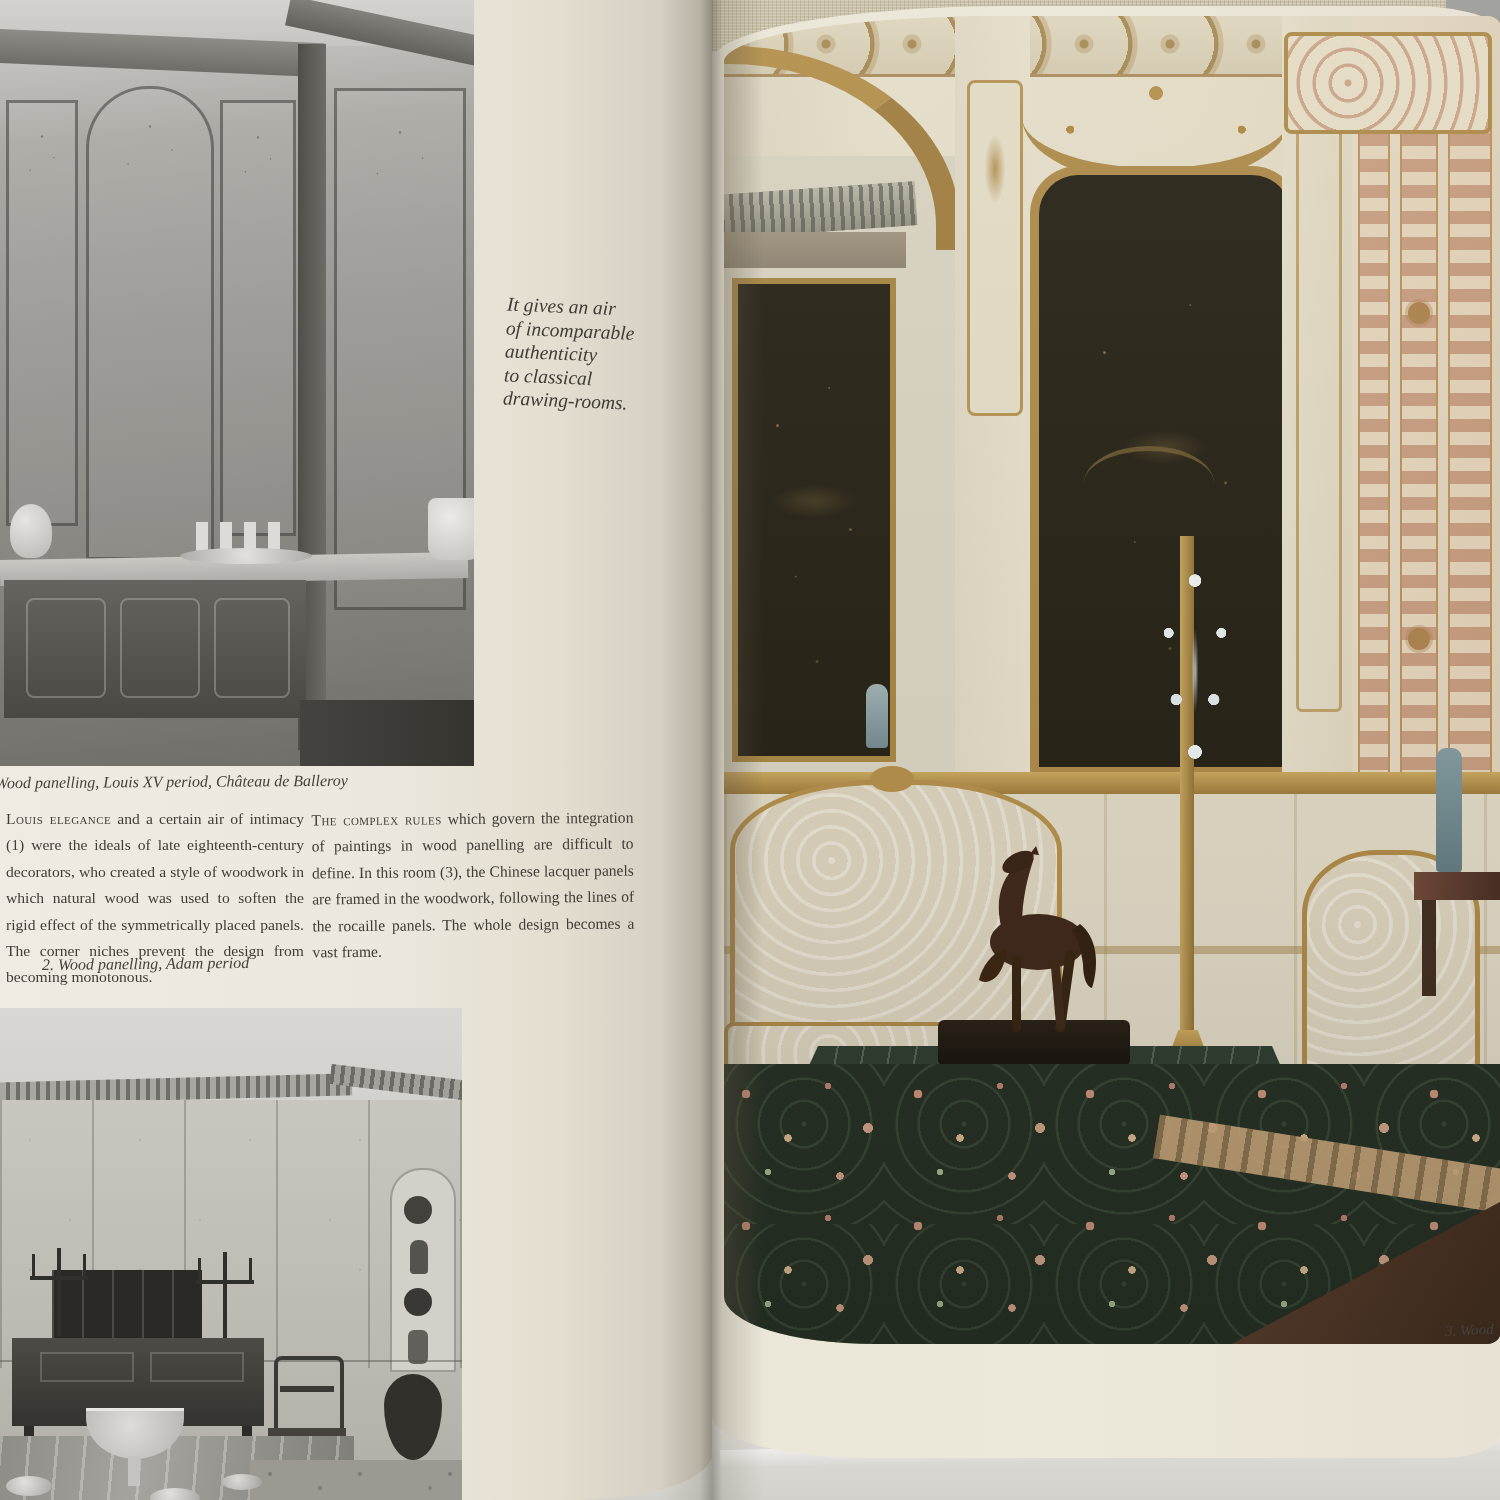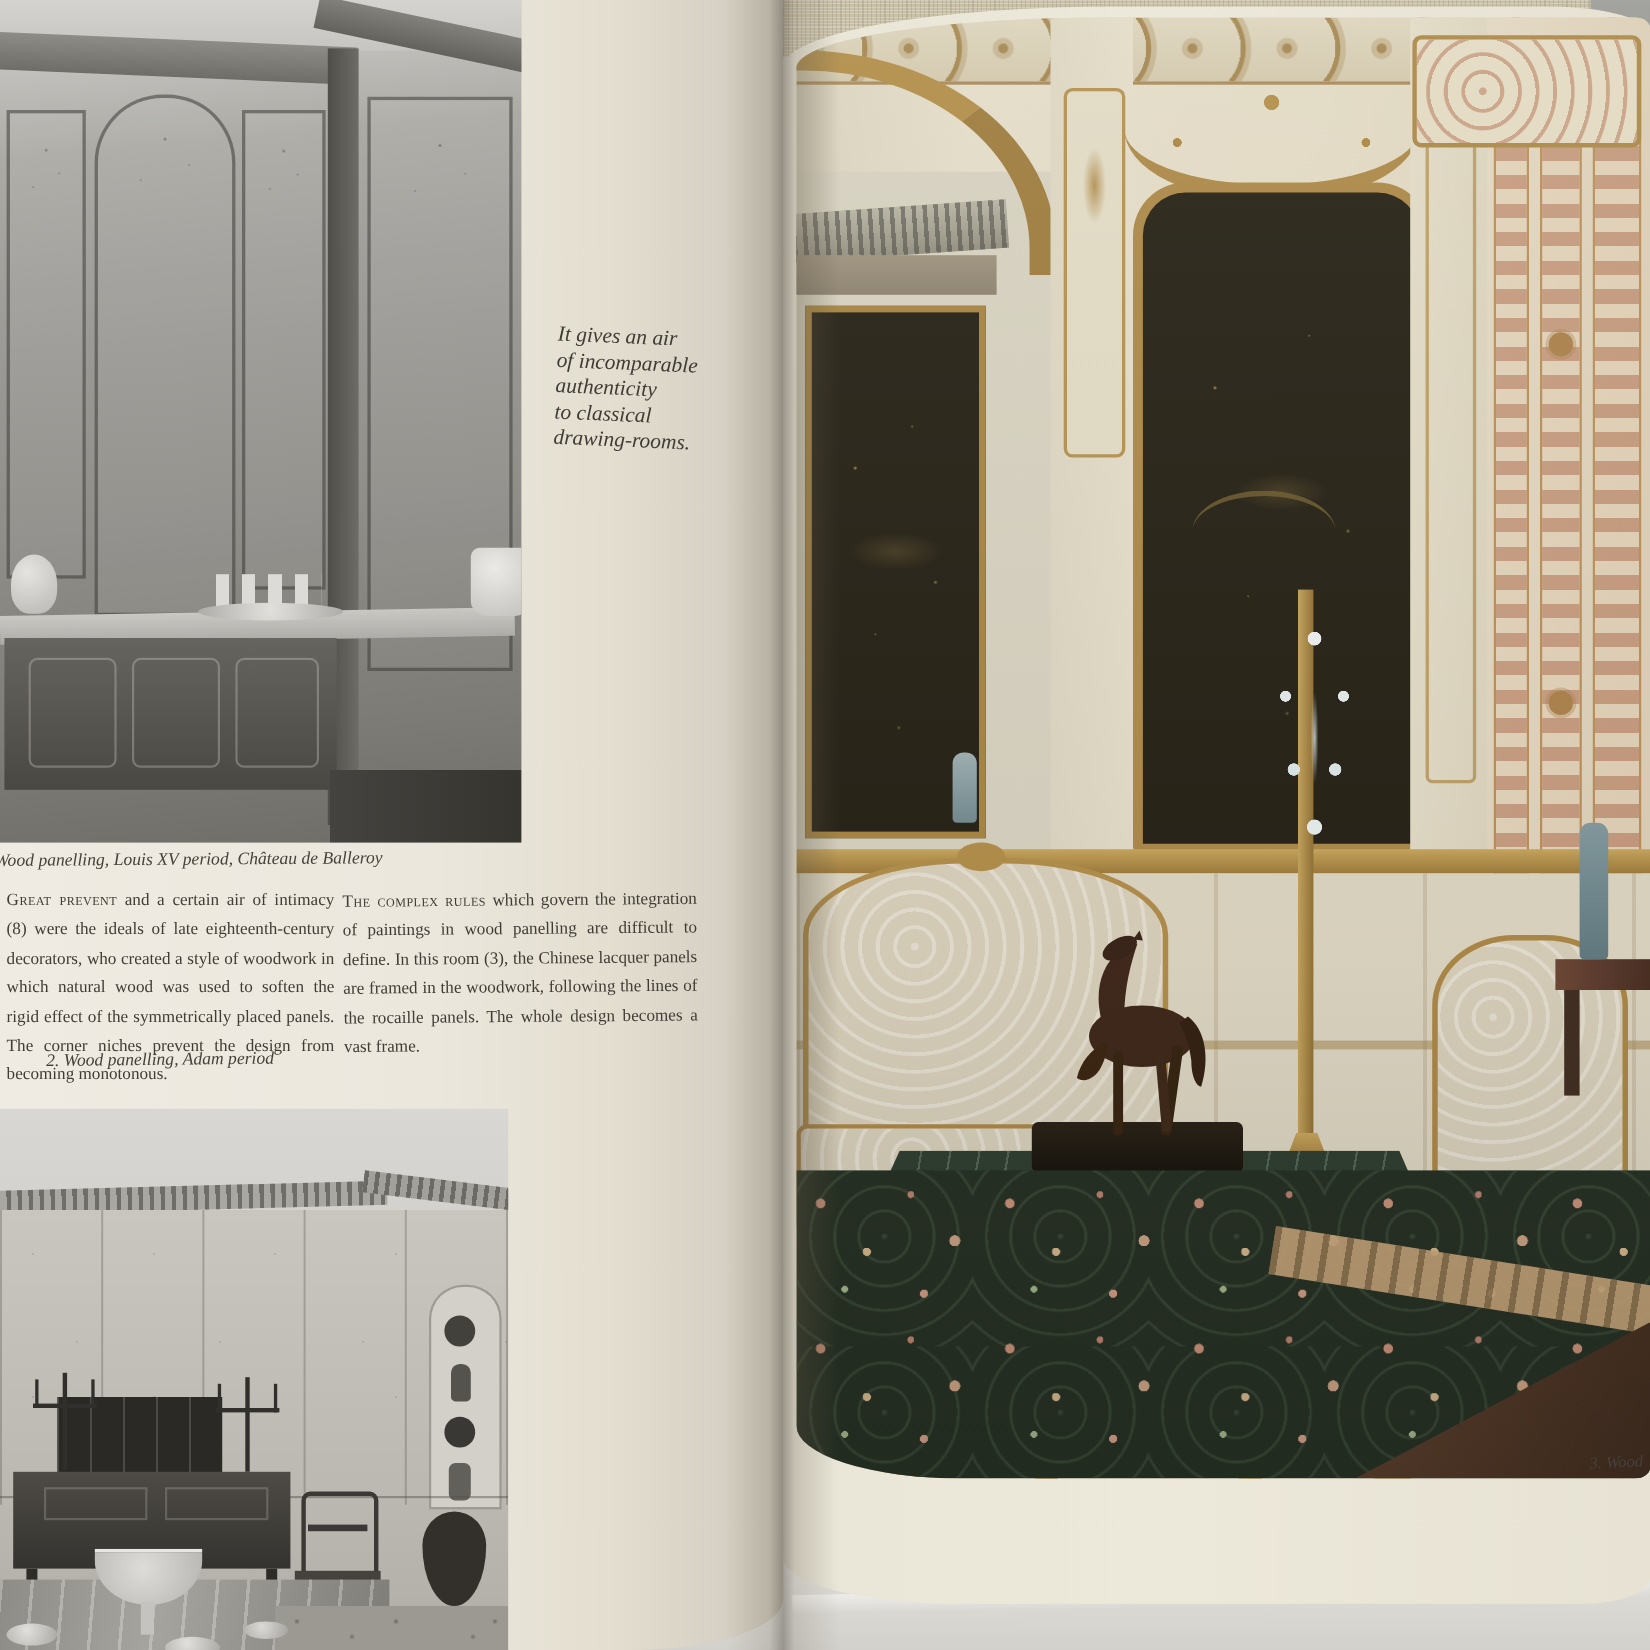--- a/index.html
+++ b/index.html
@@ -267,21 +267,21 @@
     <div class="pullquote">
       <div>It gives an air</div>
       <div>of incomparable</div>
       <div>authenticity</div>
       <div>to classical</div>
       <div>drawing-rooms.</div>
     </div>
 
     <div class="caption caption1">Wood panelling, Louis XV period, Château de Balleroy</div>
 
-    <p class="bodycol col1"><span class="lead">Great prevent</span><span> and a certain air of intimacy (8) were the ideals of late eighteenth-century decorators, who created a style of woodwork in which natural wood was used to soften the rigid effect of the symmetrically placed panels. The corner niches prevent the design from becoming monotonous.</span></p>
+    <p class="bodycol col1"><span class="lead">Louis elegance</span><span> and a certain air of intimacy (1) were the ideals of late eighteenth-century decorators, who created a style of woodwork in which natural wood was used to soften the rigid effect of the symmetrically placed panels. The corner niches prevent the design from becoming monotonous.</span></p>
 
     <div class="caption caption2">2. Wood panelling, Adam period</div>
 
     <p class="bodycol col2"><span class="lead">The complex rules</span><span> which govern the integration of paintings in wood panelling are difficult to define. In this room (3), the Chinese lacquer panels are framed in the woodwork, following the lines of the rocaille panels. The whole design becomes a vast frame.</span></p>
 
     <div class="photo2">
       <div class="abs dentil" style="left:-4px;top:70px;width:356px;height:22px;transform:rotate(-1.5deg);
                   background-color:#a9a7a1;"></div>
       <div class="abs dentil" style="left:330px;top:64px;width:134px;height:20px;transform:rotate(7deg);background-color:#a2a09a;"></div>
       <div class="abs" style="left:0;top:92px;width:462px;height:268px;

